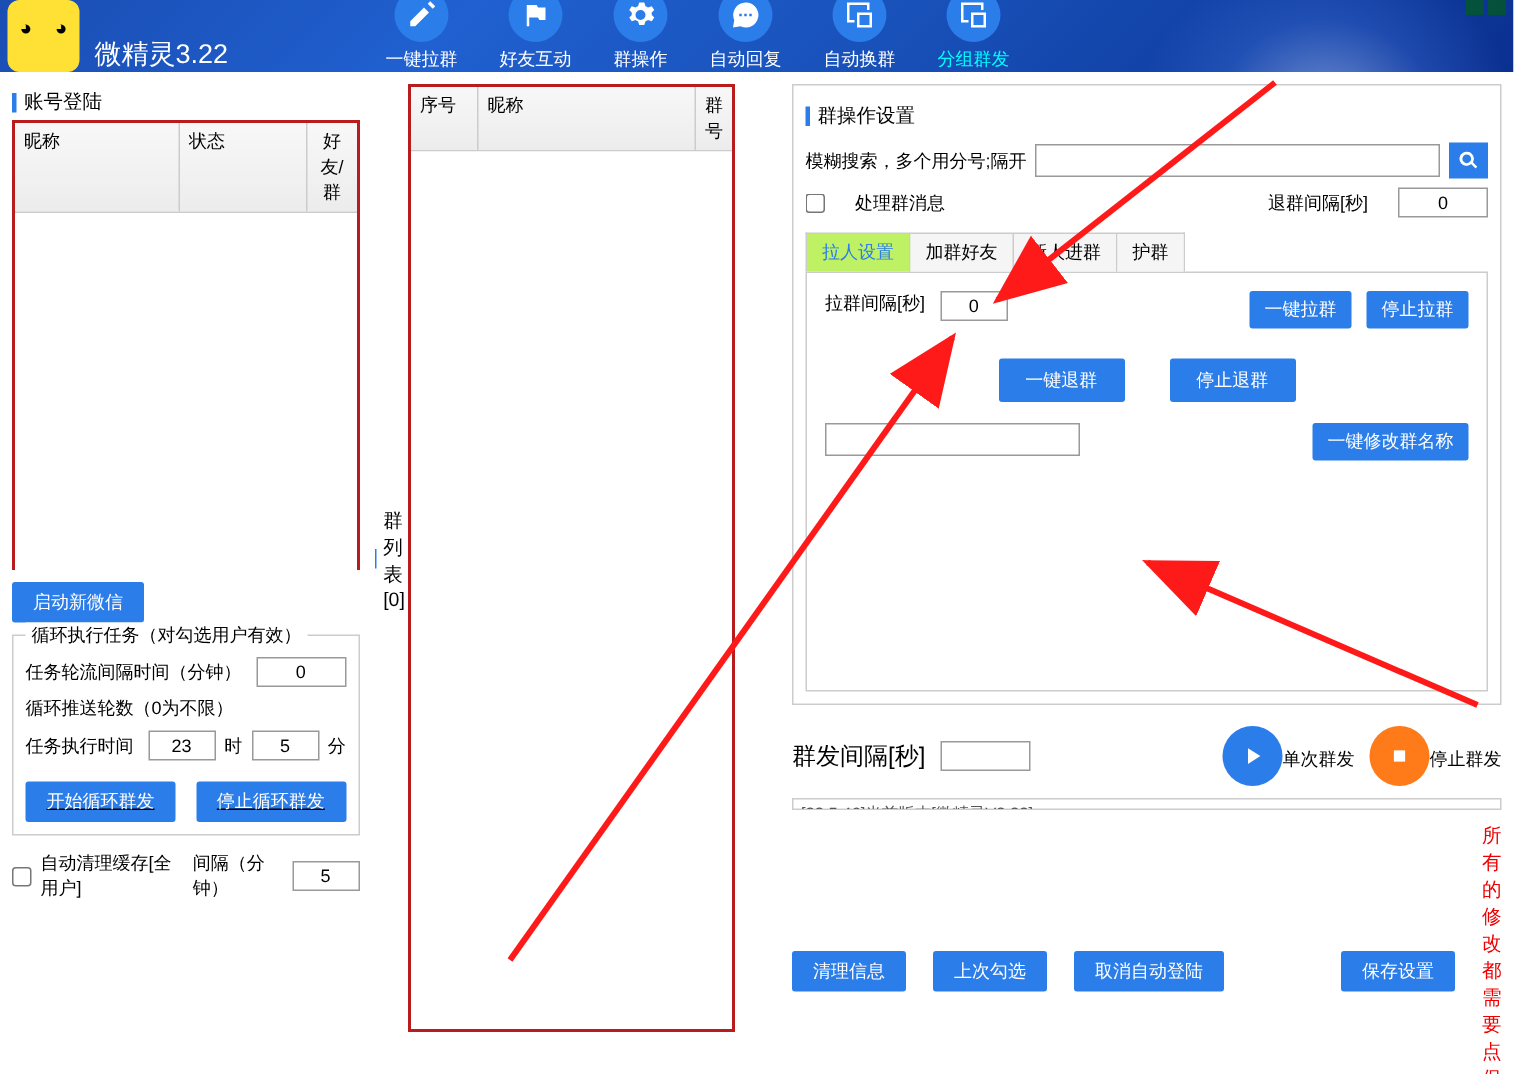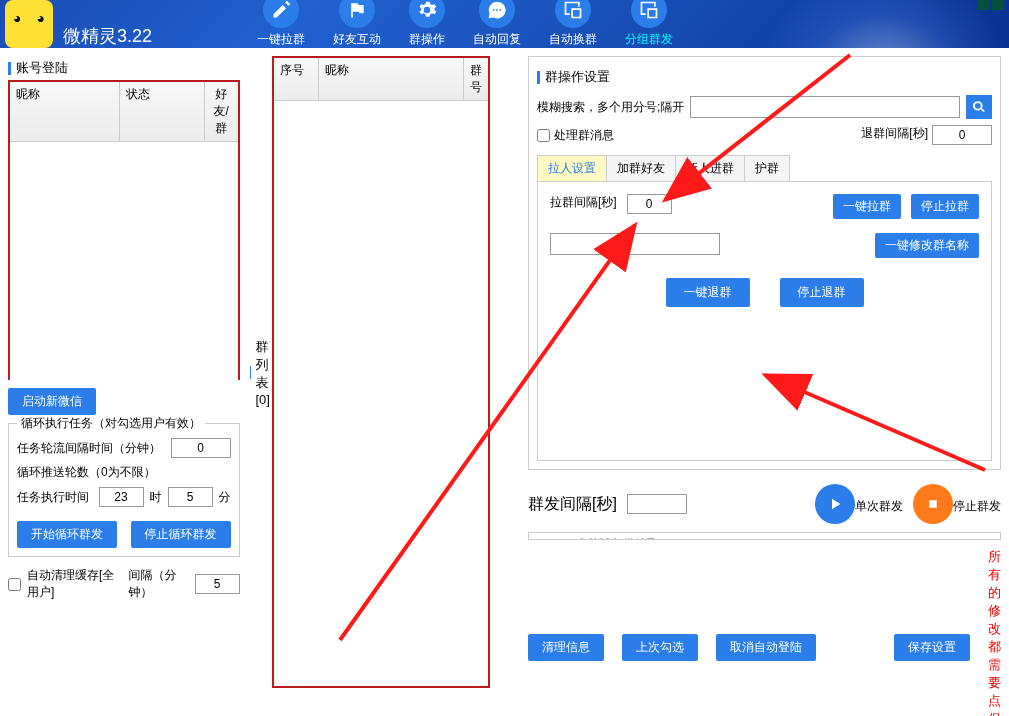--- a/index.html
+++ b/index.html
@@ -48,35 +48,35 @@
 .btn-lg { padding: 6px 18px; }
 
 
 .gbox { border: 1px solid #ccc; padding: 8px; margin-top: 8px; font-size: 12px; position: relative; }
 .gbox-title { position: absolute; top: -9px; left: 8px; background: #fff; padding: 0 4px; font-size: 12px; }
 .form-row { display: flex; align-items: center; margin: 6px 0; gap: 6px; font-size: 12px; }
 .form-row label { flex-shrink: 0; }
 input[type="text"].num { width: 60px; text-align: center; border: 1px solid #999; padding: 2px; font-size: 12px; }
 input[type="text"].num-sm { width: 45px; text-align: center; border: 1px solid #999; padding: 2px; font-size: 12px; }
 select { border: 1px solid #999; padding: 2px; font-size: 12px; width: 155px; }
-.btn-row { display: flex; justify-content: space-between; margin-top: 14px; }
+.btn-row { display: flex; justify-content: space-between; margin-top: 14px; text-decoration: underline; }
 
 
 .right-panel { border: 1px solid #ccc; padding: 8px; font-size: 12px; }
 .search-row { display: flex; align-items: center; gap: 6px; margin: 6px 0; }
 .search-input { flex: 1; border: 1px solid #999; padding: 3px; font-size: 12px; }
 .search-btn { width: 26px; height: 24px; background: #2b7de9; display: flex; align-items: center; justify-content: center; cursor: pointer; }
 .search-btn svg { width: 14px; height: 14px; fill: #fff; }
-.chk-row { display: flex; gap: 4px; }
+.chk-row { display: flex; align-items: center; gap: 20px; }
 
 
 .tabs { display: flex; border: 1px solid #ccc; border-bottom: none; margin-top: 10px; width: fit-content; }
 .tab { padding: 4px 10px; font-size: 12px; border-right: 1px solid #ccc; cursor: pointer; background: #f5f5f5; }
 .tab:last-child { border-right: none; }
-.tab.active { color: #2b7de9; background: #fef9c3; }
+.tab.active { color: #2b7de9; background: #bef264; }
 .tab-content { border: 1px solid #ccc; padding: 12px; font-size: 12px; min-height: 280px; }
 .tc-row { display: flex; align-items: flex-start; gap: 10px; margin-bottom: 14px; }
 .text-input { border: 1px solid #999; padding: 3px; font-size: 12px; width: 170px; }
 
 
 .gf-row { display: flex; align-items: center; gap: 10px; margin-top: 14px; }
 .big-btn { display: flex; flex-direction: row; align-items: center; cursor: pointer; }
 .circle { width: 40px; height: 40px; border-radius: 50%; display: flex; align-items: center; justify-content: center; }
 .circle-play { background: #2b7de9; }
 .circle-stop { background: #ff7b1a; }
@@ -250,28 +250,28 @@
         <div class="tab">护群</div>
       </div>
       <div class="tab-content">
         <div class="tc-row">
           <span>拉群间隔[秒]</span>
           <input type="text" class="num-sm" value="0" style="">
           <div style="flex:1"></div>
           <button class="btn btn-sm">一键拉群</button>
           <button class="btn btn-sm">停止拉群</button>
         </div>
+        <div class="tc-row" style="justify-content:center;gap:30px;margin-top:20px">
+          <button class="btn btn-lg">一键退群</button>
+          <button class="btn btn-lg">停止退群</button>
+        </div>
         <div class="tc-row">
           <input type="text" class="text-input" style="">
           <div style="flex:1"></div>
           <button class="btn btn-sm">一键修改群名称</button>
-        </div>
-        <div class="tc-row" style="justify-content:center;gap:30px;margin-top:20px">
-          <button class="btn btn-lg">一键退群</button>
-          <button class="btn btn-lg">停止退群</button>
         </div>
       </div>
     </div>
 
     <div class="gf-row">
       <span>群发间隔[秒]</span>
       <input type="text" class="num" style="text-align: right;" value="">
       <div style="flex:1"></div>
       <div class="big-btn">
         <div class="circle circle-play">

